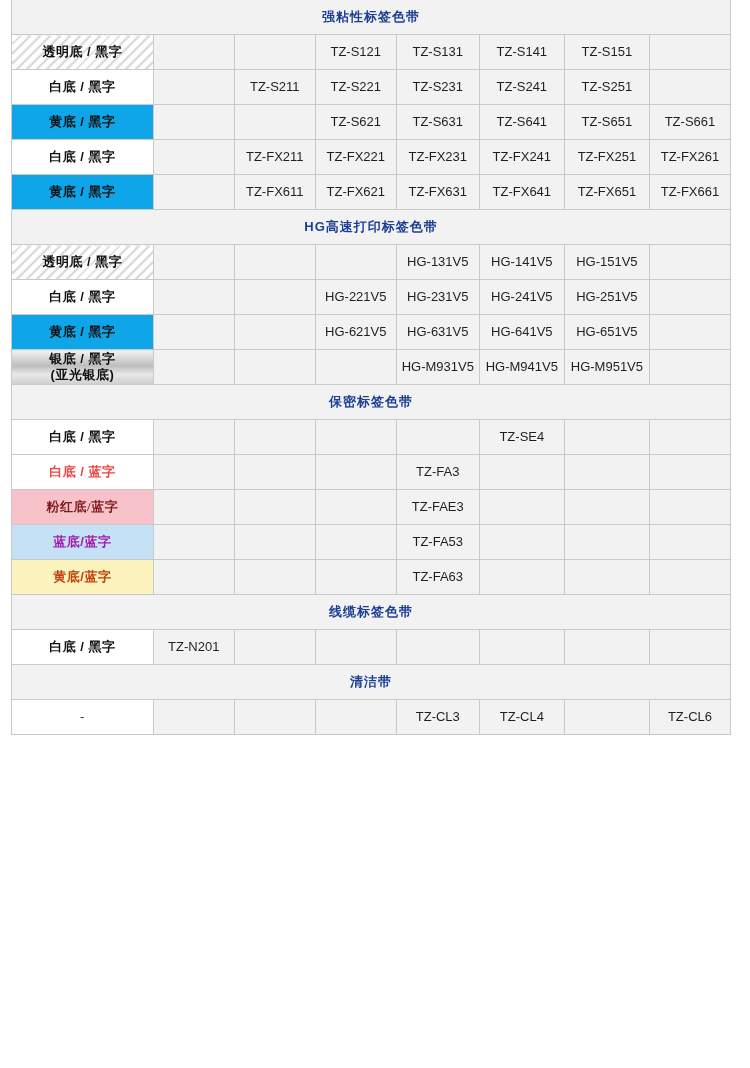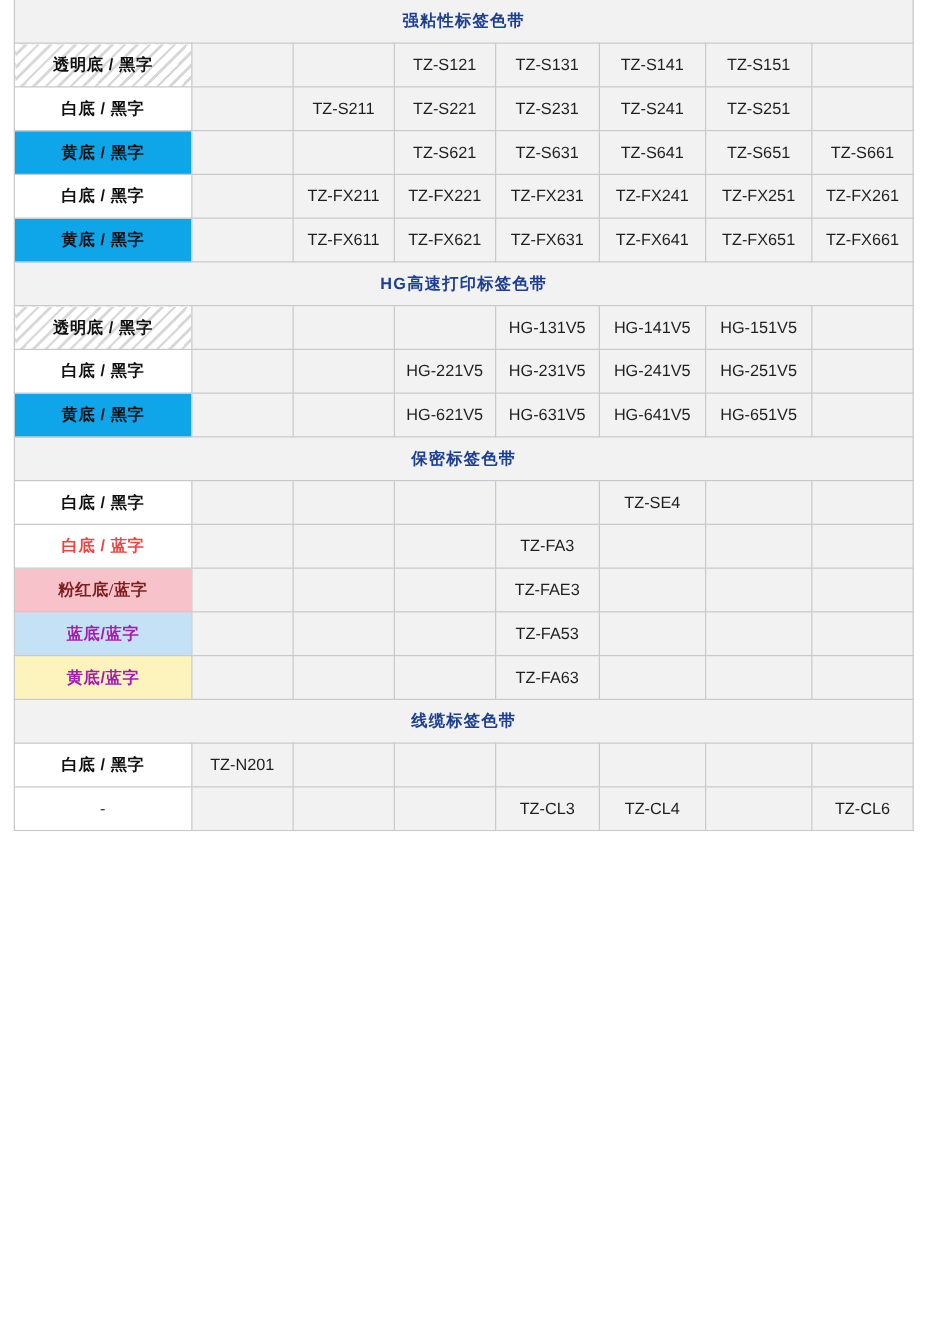--- a/index.html
+++ b/index.html
@@ -68,21 +68,21 @@
   td.label.white{background:#ffffff;}
   td.label.yellow{background:#0ea5e9;}
   td.label.silver{
     background:linear-gradient(180deg,#f4f4f4 0%,#bdbdbd 45%,#e8e8e8 70%,#cfcfcf 100%);
     font-size:13px;
     line-height:1.25;
   }
   td.label.whiteblue{background:#ffffff;color:#ef4444;text-align:center;}
   td.label.pink{background:#f7c2ca;color:#7f1d1d;font-family:Liberation Serif, serif;}
   td.label.blue{background:#c5e1f5;color:#a21caf;}
-  td.label.yellowblue{background:#fdf3bc;color:#a21caf;}
+  td.label.yellowblue{background:#fdf3bc;color:#c2410c;}
   td.label.dash{background:#ffffff;color:#333;font-weight:normal;}
   .cell-code{font-size:13px;color:#1f1f1f;}
   .empty{font-size:0;}
 </style>
 </head>
 <body>
 
 <div class="sheet">
   <table class="tape">
     <colgroup>
@@ -176,20 +176,30 @@
           <td class="label yellow">黄底 / 黑字</td>
           <td class="cell-code empty"></td>
           <td class="cell-code empty"></td>
           <td class="cell-code">HG-621V5</td>
           <td class="cell-code">HG-631V5</td>
           <td class="cell-code">HG-641V5</td>
           <td class="cell-code">HG-651V5</td>
           <td class="cell-code empty"></td>
         </tr>
         <tr>
+          <td class="label silver">银底 / 黑字<br>(亚光银底)</td>
+          <td class="cell-code empty"></td>
+          <td class="cell-code empty"></td>
+          <td class="cell-code empty"></td>
+          <td class="cell-code">HG-M931V5</td>
+          <td class="cell-code">HG-M941V5</td>
+          <td class="cell-code">HG-M951V5</td>
+          <td class="cell-code empty"></td>
+        </tr>
+        <tr>
           <td class="section" colspan="8">保密标签色带</td>
         </tr>
         <tr>
           <td class="label white">白底 / 黑字</td>
           <td class="cell-code empty"></td>
           <td class="cell-code empty"></td>
           <td class="cell-code empty"></td>
           <td class="cell-code empty"></td>
           <td class="cell-code">TZ-SE4</td>
           <td class="cell-code empty"></td>
@@ -240,20 +250,23 @@
         </tr>
         <tr>
           <td class="label white">白底 / 黑字</td>
           <td class="cell-code">TZ-N201</td>
           <td class="cell-code empty"></td>
           <td class="cell-code empty"></td>
           <td class="cell-code empty"></td>
           <td class="cell-code empty"></td>
           <td class="cell-code empty"></td>
           <td class="cell-code empty"></td>
+        </tr>
+        <tr>
+          <td class="section" colspan="8">清洁带</td>
         </tr>
         <tr>
           <td class="label dash">-</td>
           <td class="cell-code empty"></td>
           <td class="cell-code empty"></td>
           <td class="cell-code empty"></td>
           <td class="cell-code">TZ-CL3</td>
           <td class="cell-code">TZ-CL4</td>
           <td class="cell-code empty"></td>
           <td class="cell-code">TZ-CL6</td>

